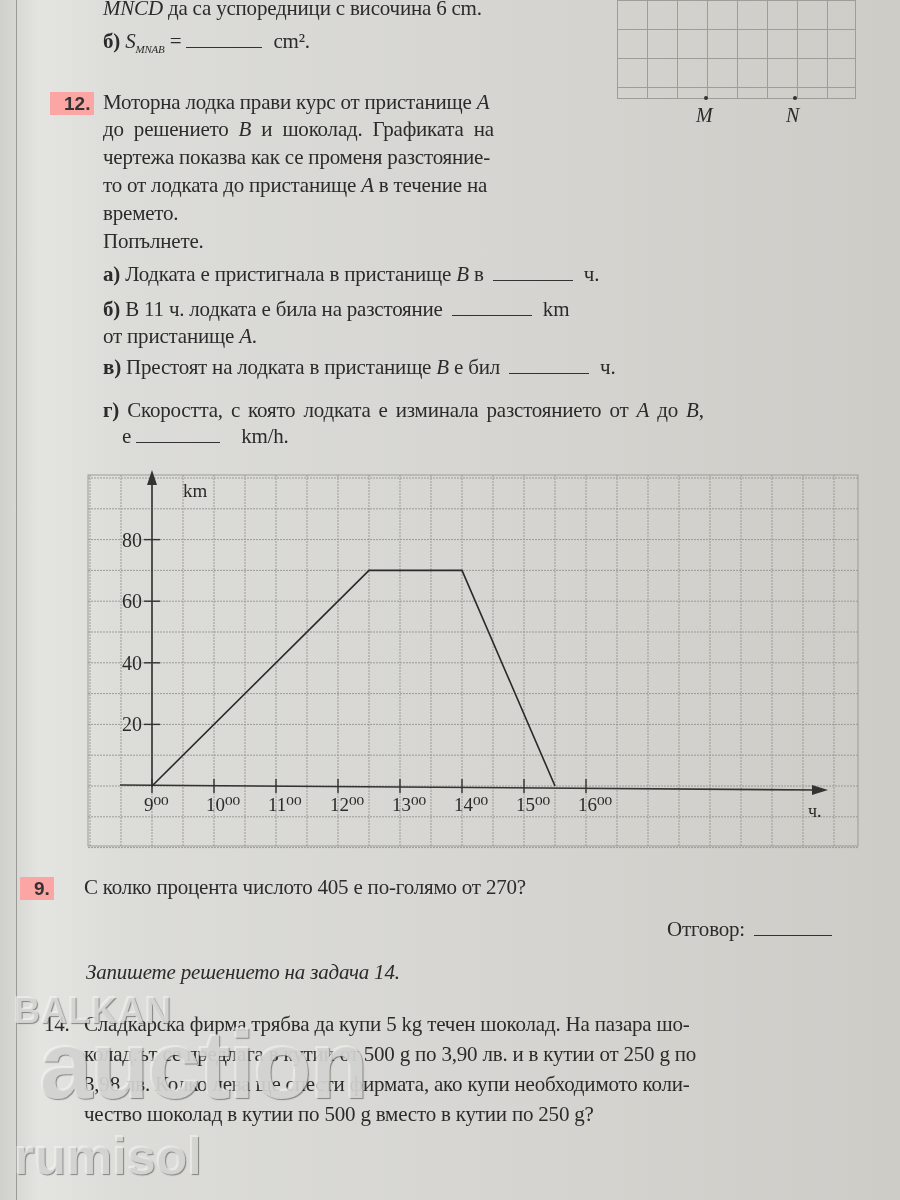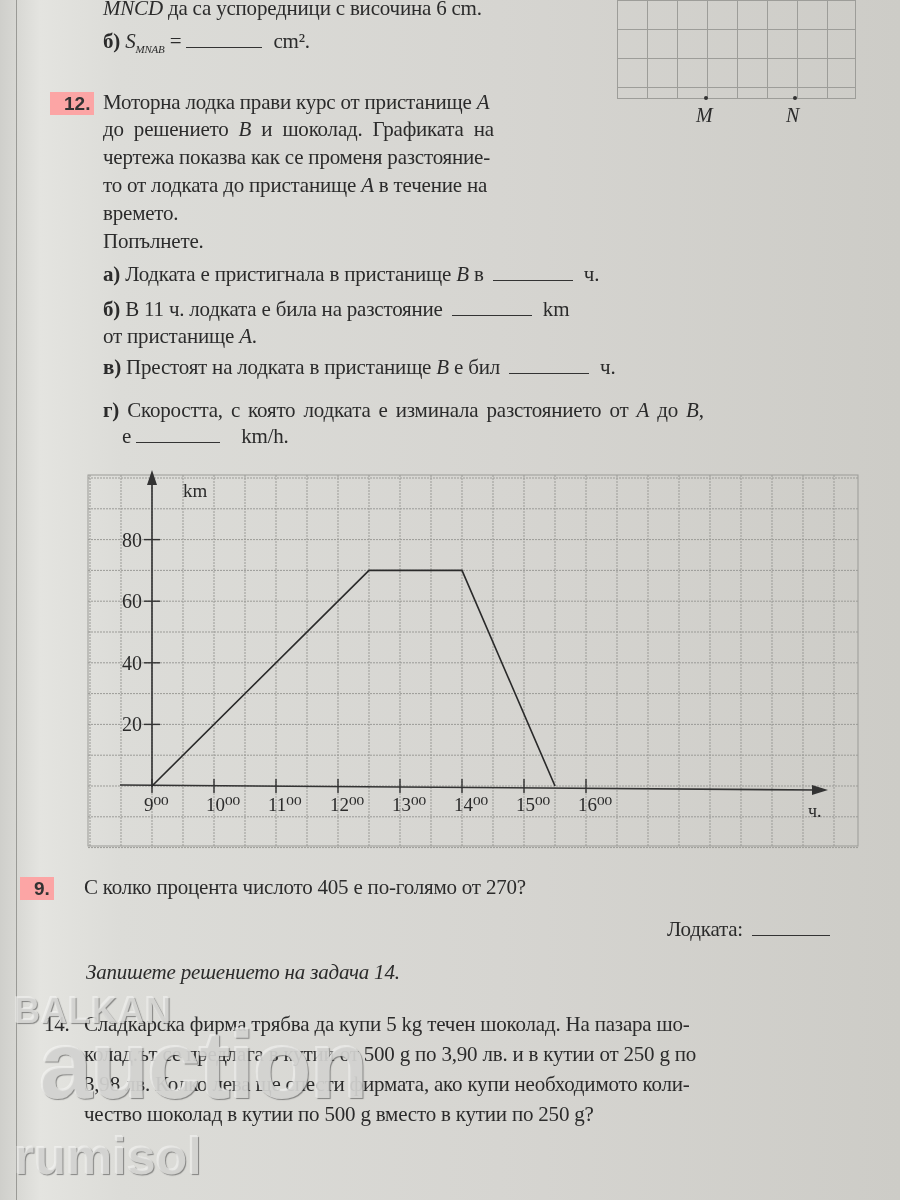--- a/index.html
+++ b/index.html
@@ -168,21 +168,21 @@
       <text x="142" y="546.6" font-size="20" text-anchor="end">80</text>
     </g>
   <text x="183" y="497" font-size="19">km</text>
   <text x="808" y="817" font-size="18">ч.</text>
   <polyline id="series-line" fill="none" stroke="#2a2a2a" stroke-width="1.6" points="152,786 369,570.4 462,570.4 555,786"></polyline>
 </svg>
 
 <div class="num-badge" style="left:20px; top:877px;">9.</div>
 <div class="txt" style="left:84px; top:875px;">С колко процента числото 405 е по-голямо от 270?</div>
 <div class="txt" style="left:667px; top:917px;">
-  <span>Лодката:</span>
+  <span>Отговор:</span>
   <span class="blank" style="width:78px; margin-left:4px;"></span>
 </div>
 <div class="txt" style="left:86px; top:960px; font-style:italic;">Запишете решението на задача 14.</div>
 
 <div class="txt" style="left:44px; top:1012px;">14.</div>
 <div class="txt" style="left:84px; top:1012px;">Сладкарска фирма трябва да купи 5 kg течен шоколад. На пазара шо-</div>
 <div class="txt" style="left:84px; top:1042px;">колад.ът се предлага в кутии от 500 g по 3,90 лв. и в кутии от 250 g по</div>
 <div class="txt" style="left:84px; top:1072px;">3,98 лв. Колко лева ще спести фирмата, ако купи необходимото коли-</div>
 <div class="txt" style="left:84px; top:1102px;">чество шоколад в кутии по 500 g вместо в кутии по 250 g?</div>
 

